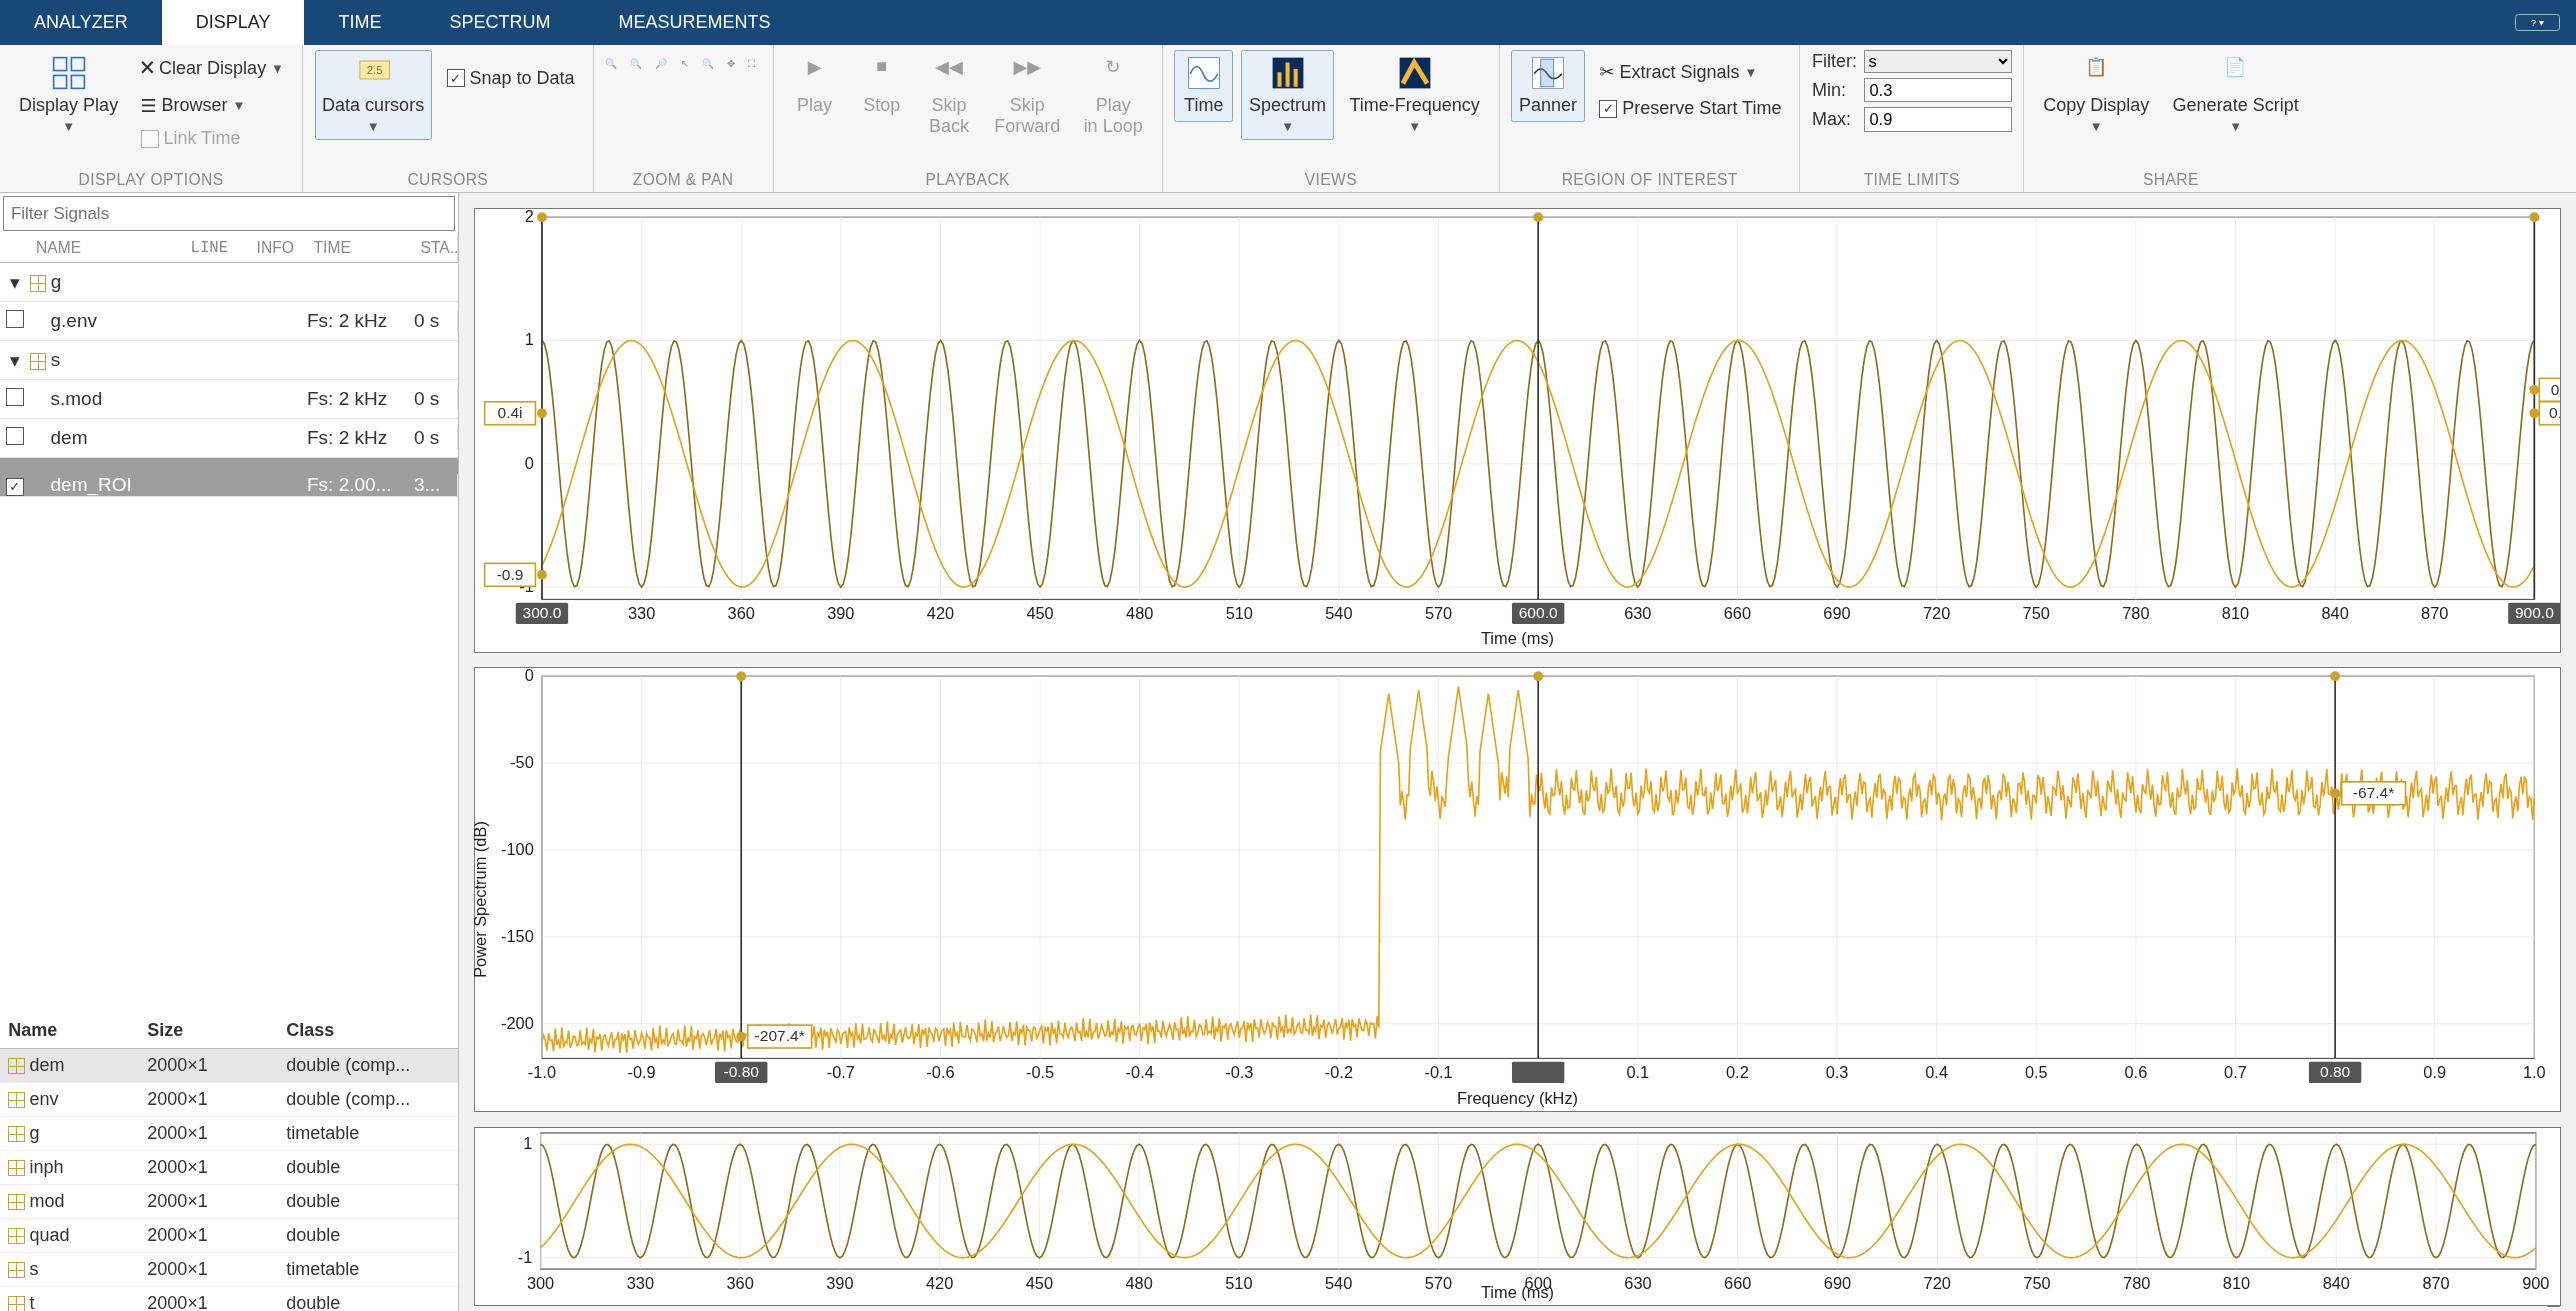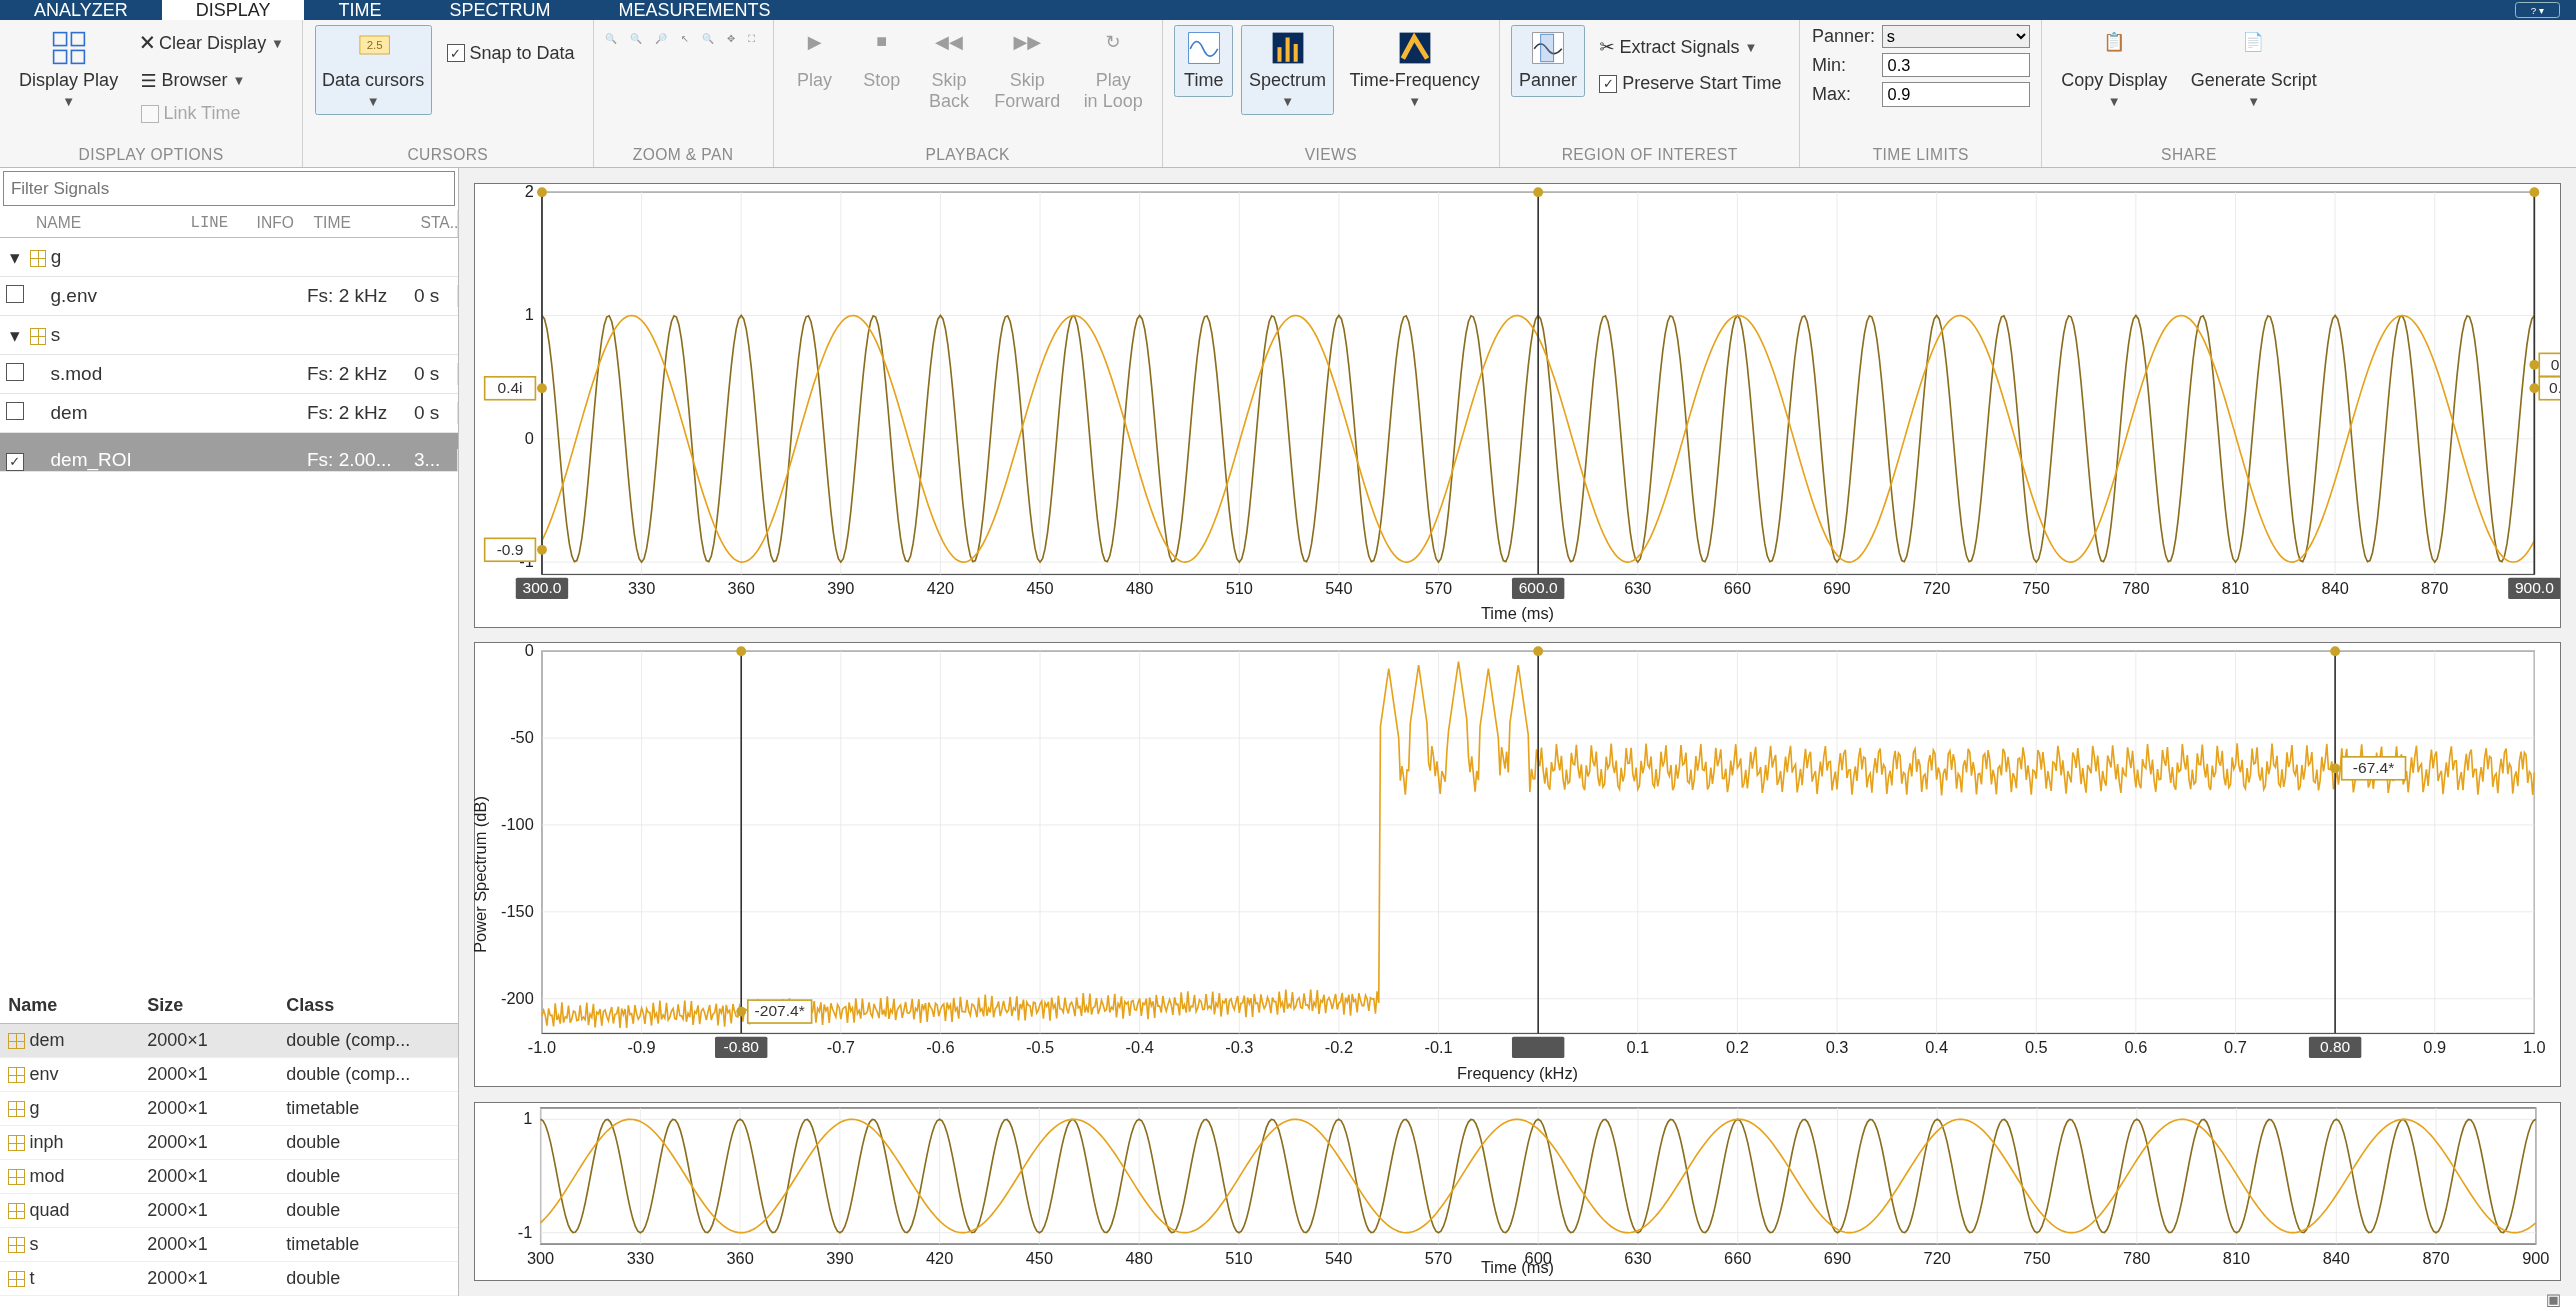--- a/index.html
+++ b/index.html
@@ -1,18 +1,18 @@
 <!DOCTYPE html>
 <html><head>
 <meta charset="utf-8">
 <style>
   html,body{margin:0;padding:0;font-family:"Segoe UI",Arial,sans-serif;font-size:9.8px;color:#333;background:#fff;width:2576px;height:1312px;overflow:hidden;}
   *{box-sizing:border-box;}
   
-  .tabs{display:flex;align-items:stretch;background:#174877;color:#fff;height:20px;}
+  .tabs{display:flex;align-items:stretch;background:#174877;color:#fff;height:45px;}
   .tab{padding:0 34px;display:flex;align-items:center;font-size:18px;cursor:pointer;}
   .tab.active{background:#fff;color:#222;}
   .help-btn{margin-left:auto;margin-right:16.4px;display:flex;align-items:center;}
   .help-pill{background:#174877;border:0.8px solid #9bb;border-radius:3.3px;padding:1.6px 14.8px;color:#fff;}
   
   .toolstrip{display:flex;background:#f6f6f6;border-bottom:0.8px solid #bbb;height:148px;}
   .group{border-right:0.8px solid #cfcfcf;display:flex;flex-direction:column;align-items:center;padding:4.9px 11.5px 1.6px;}
   .group-content{display:flex;gap:8.2px;flex:1;align-items:flex-start;}
   .group-label{font-size:15.6px;color:#8a8a8a;letter-spacing:0.4px;margin:1.6px 0 1.6px;}
   .bigbtn{display:flex;flex-direction:column;align-items:center;justify-content:flex-start;padding:4.9px 6.6px;border:0.8px solid transparent;border-radius:2.5px;min-width:59px;gap:3.3px;cursor:pointer;font-size:18px;color:#333;}
@@ -242,21 +242,21 @@
             <span>Preserve Start Time</span>
           </div>
       </div>
     </div>
     <div class="group-label">REGION OF INTEREST</div>
   </div>
 
   <div class="group">
     <div class="group-content">
       <div class="time-inputs">
-        <span>Panner:</span>
+        <span>Filter:</span>
         <select><option>s</option></select>
         <span>Min:</span>
         <input value="0.3" style="">
         <span>Max:</span>
         <input value="0.9" style="">
       </div>
     </div>
     <div class="group-label">TIME LIMITS</div>
   </div>
 

